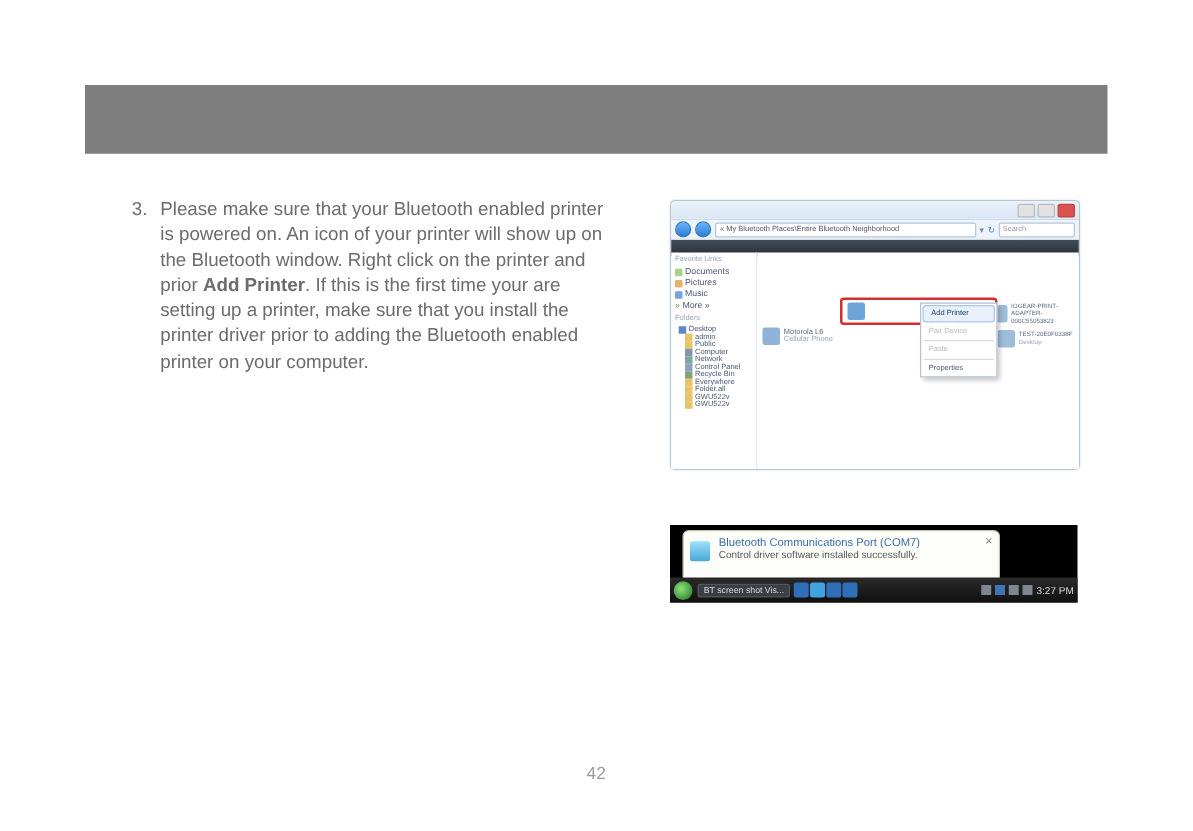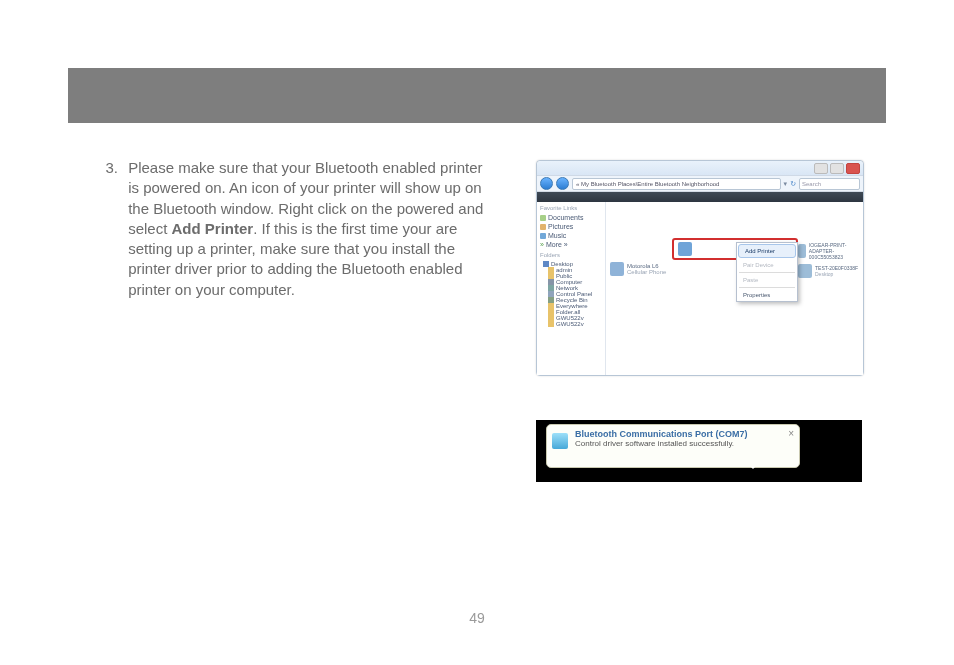--- a/index.html
+++ b/index.html
@@ -37,21 +37,21 @@
   .shot1 .ctx .mi{padding:3px 6px;color:#49586f;white-space:nowrap}
   .shot1 .ctx .mi.hi{background:#e7f0fb;border:1px solid #a8c6ea;border-radius:3px;margin:1px;color:#1b3b66}
   .shot1 .ctx .mi.dis{color:#b4b9c2}
   .shot1 .ctx hr{border:none;border-top:1px solid #dcdcdc;margin:1px 2px}
   
   .shot2{position:absolute;left:536px;top:420px;width:326px;height:62px;background:#000}
   .shot2 .balloon{position:absolute;left:10px;top:4px;width:240px;height:34px;background:#fdfef9;border:1px solid #c9c9b0;border-radius:5px;box-shadow:1px 1px 3px rgba(0,0,0,.3);padding:4px 6px;font-size:9px;color:#3a3a3a}
   .shot2 .balloon .cx{position:absolute;right:5px;top:3px;font-size:10px;color:#888}
   .shot2 .balloon .bic{position:absolute;left:5px;top:8px;width:16px;height:16px;border-radius:2px;background:linear-gradient(#9de0f9,#46a8d8)}
   .shot2 .balloon .bt{margin-left:22px}
-  .shot2 .balloon .btitle{font-weight:700;color:#3a6ea5;font-size:9px}
+  .shot2 .balloon .btitle{font-weight:400;color:#3a6ea5;font-size:9px}
   .shot2 .balloon .bmsg{font-size:8px;color:#555}
   .shot2 .balloon:after{content:"";position:absolute;left:200px;bottom:-8px;width:0;height:0;border:6px solid transparent;border-top-color:#fdfef9}
   .shot2 .taskbar{position:absolute;left:0;right:0;bottom:0;height:20px;background:linear-gradient(#2a2a2a,#101010);display:flex;align-items:center;padding:0 3px;font-size:8px;color:#d4d8df}
   .shot2 .start{width:15px;height:15px;border-radius:50%;background:radial-gradient(circle at 40% 40%,#8de37c,#1f6f1f);margin-right:4px}
   .shot2 .task{background:#3a3f46;border:1px solid #555;border-radius:2px;padding:1px 4px;font-size:7px;color:#d9dde4;white-space:nowrap}
   .shot2 .spacer{flex:1}
   .shot2 .media{display:flex;gap:1px;margin:0 3px}
   .shot2 .mbtn{width:12px;height:12px;background:#2e6fb7;border-radius:2px}
   .shot2 .mbtn.play{background:#3fa4e0}
   .shot2 .tray{display:flex;gap:3px;align-items:center;font-size:8px;color:#d9dde4}
@@ -70,21 +70,21 @@
 </head>
 <body>
 
 <div class="page">
 
   <div class="grey-band"></div>
 
   <div class="body-col">
     <span class="num">3.</span>
     <span class="txt">
-      <span>Please make sure that your Bluetooth enabled printer is powered on. An icon of your printer will show up on the Bluetooth window. Right click on the powered and select </span><b>Add Printer</b><span>.  If this is the first time your are setting up a printer, make sure that you install the printer driver prior to adding the Bluetooth enabled printer on your computer.</span>
+      <span>Please make sure that your Bluetooth enabled printer is powered on. An icon of your printer will show up on the Bluetooth window. Right click on the printer and prior </span><b>Add Printer</b><span>.  If this is the first time your are setting up a printer, make sure that you install the printer driver prior to adding the Bluetooth enabled printer on your computer.</span>
     </span>
   </div>
 
   <div class="shot1">
     <div class="title-bar">
       <div class="ctl">
         <span></span>
         <span></span>
         <span class="close"></span>
       </div>
@@ -213,16 +213,34 @@
 
   <div class="shot2">
     <div class="balloon">
       <span class="cx">×</span>
       <div class="bic"></div>
       <div class="bt">
         <div class="btitle">Bluetooth Communications Port (COM7)</div>
         <div class="bmsg">Control driver software installed successfully.</div>
       </div>
     </div>
+    <div class="taskbar">
+      <div class="start"></div>
+      <div class="task">BT screen shot Vis...</div>
+      <div class="media">
+        <div class="mbtn"></div>
+        <div class="mbtn play"></div>
+        <div class="mbtn"></div>
+        <div class="mbtn"></div>
+      </div>
+      <div class="spacer"></div>
+      <div class="tray">
+        <span class="ticon"></span>
+        <span class="ticon" style="background:#3f74b7"></span>
+        <span class="ticon"></span>
+        <span class="ticon"></span>
+        <span>3:27 PM</span>
+      </div>
+    </div>
   </div>
 
-  <div class="page-num">49</div>
+  <div class="page-num">42</div>
 </div>
 
 </body></html>

